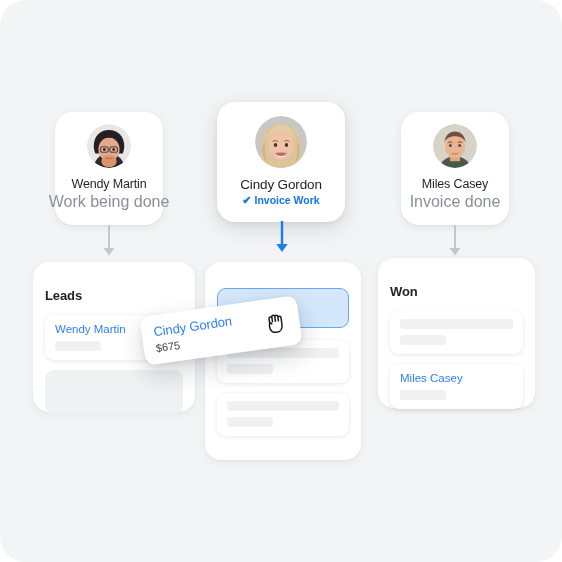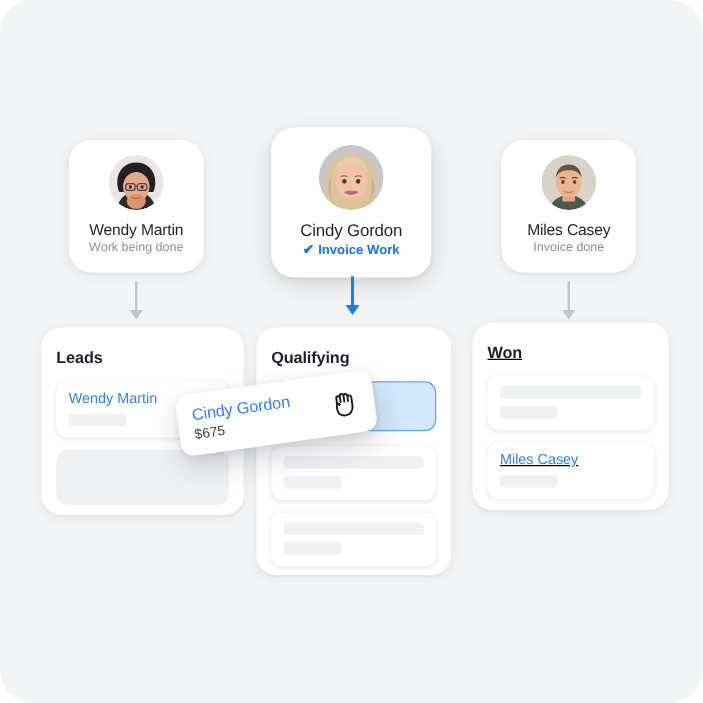--- a/index.html
+++ b/index.html
@@ -63,21 +63,21 @@
     margin-top: 9px;
     font-size: 12.5px;
     color: #1d2127;
     letter-spacing: -0.15px;
     white-space: nowrap;
   }
   .person-card.center .person-name { font-size: 13.5px; }
 
   .person-sub {
     margin-top: 2px;
-    font-size: 10px;
+    font-size: 16px;
     color: #8a9099;
     white-space: nowrap;
   }
   .person-sub.accent {
     color: #1374f0;
     font-weight: bold;
     font-size: 10.5px;
     display: flex;
     align-items: center;
     gap: 3px;
@@ -99,25 +99,25 @@
   #arrow-won        { left: 448px; top: 224px; }
   .arrow svg { display:block; width:100%; height:100%; }
 
   
   .column {
     position: absolute;
     background: #ffffff;
     border-radius: 16px;
     box-shadow: 0 2px 10px rgba(16,24,40,0.06), 0 1px 2px rgba(16,24,40,0.03);
     box-sizing: border-box;
-    padding: 16px 12px 14px 12px;
+    padding: 26px 12px 14px 12px;
   }
   #col-leads      { left: 33px;  top: 262px; width: 162px; height: 150px; }
   #col-qualifying { left: 205px; top: 262px; width: 156px; height: 198px; }
-  #col-won        { left: 378px; top: 258px; width: 157px; height: 150px; text-decoration: underline; }
+  #col-won        { left: 378px; top: 258px; width: 157px; height: 150px; }
 
   .col-title {
     font-size: 13px;
     font-weight: bold;
     color: #1d2127;
     letter-spacing: -0.1px;
     margin-bottom: 12px;
   }
 
   .deal-card {
@@ -303,21 +303,20 @@
   <div class="column" id="col-leads">
     <div class="col-title">Leads</div>
     <div class="deal-card">
       <div class="deal-name">Wendy Martin</div>
       <div class="bar short"></div>
     </div>
     <div class="block-placeholder"></div>
   </div>
 
   <div class="column" id="col-qualifying">
-    <div class="col-title">Qualifying</div>
     <div class="dropzone"></div>
     <div class="deal-card">
       <div class="bar wide"></div>
       <div class="bar short"></div>
     </div>
     <div class="deal-card">
       <div class="bar wide"></div>
       <div class="bar short"></div>
     </div>
   </div>

